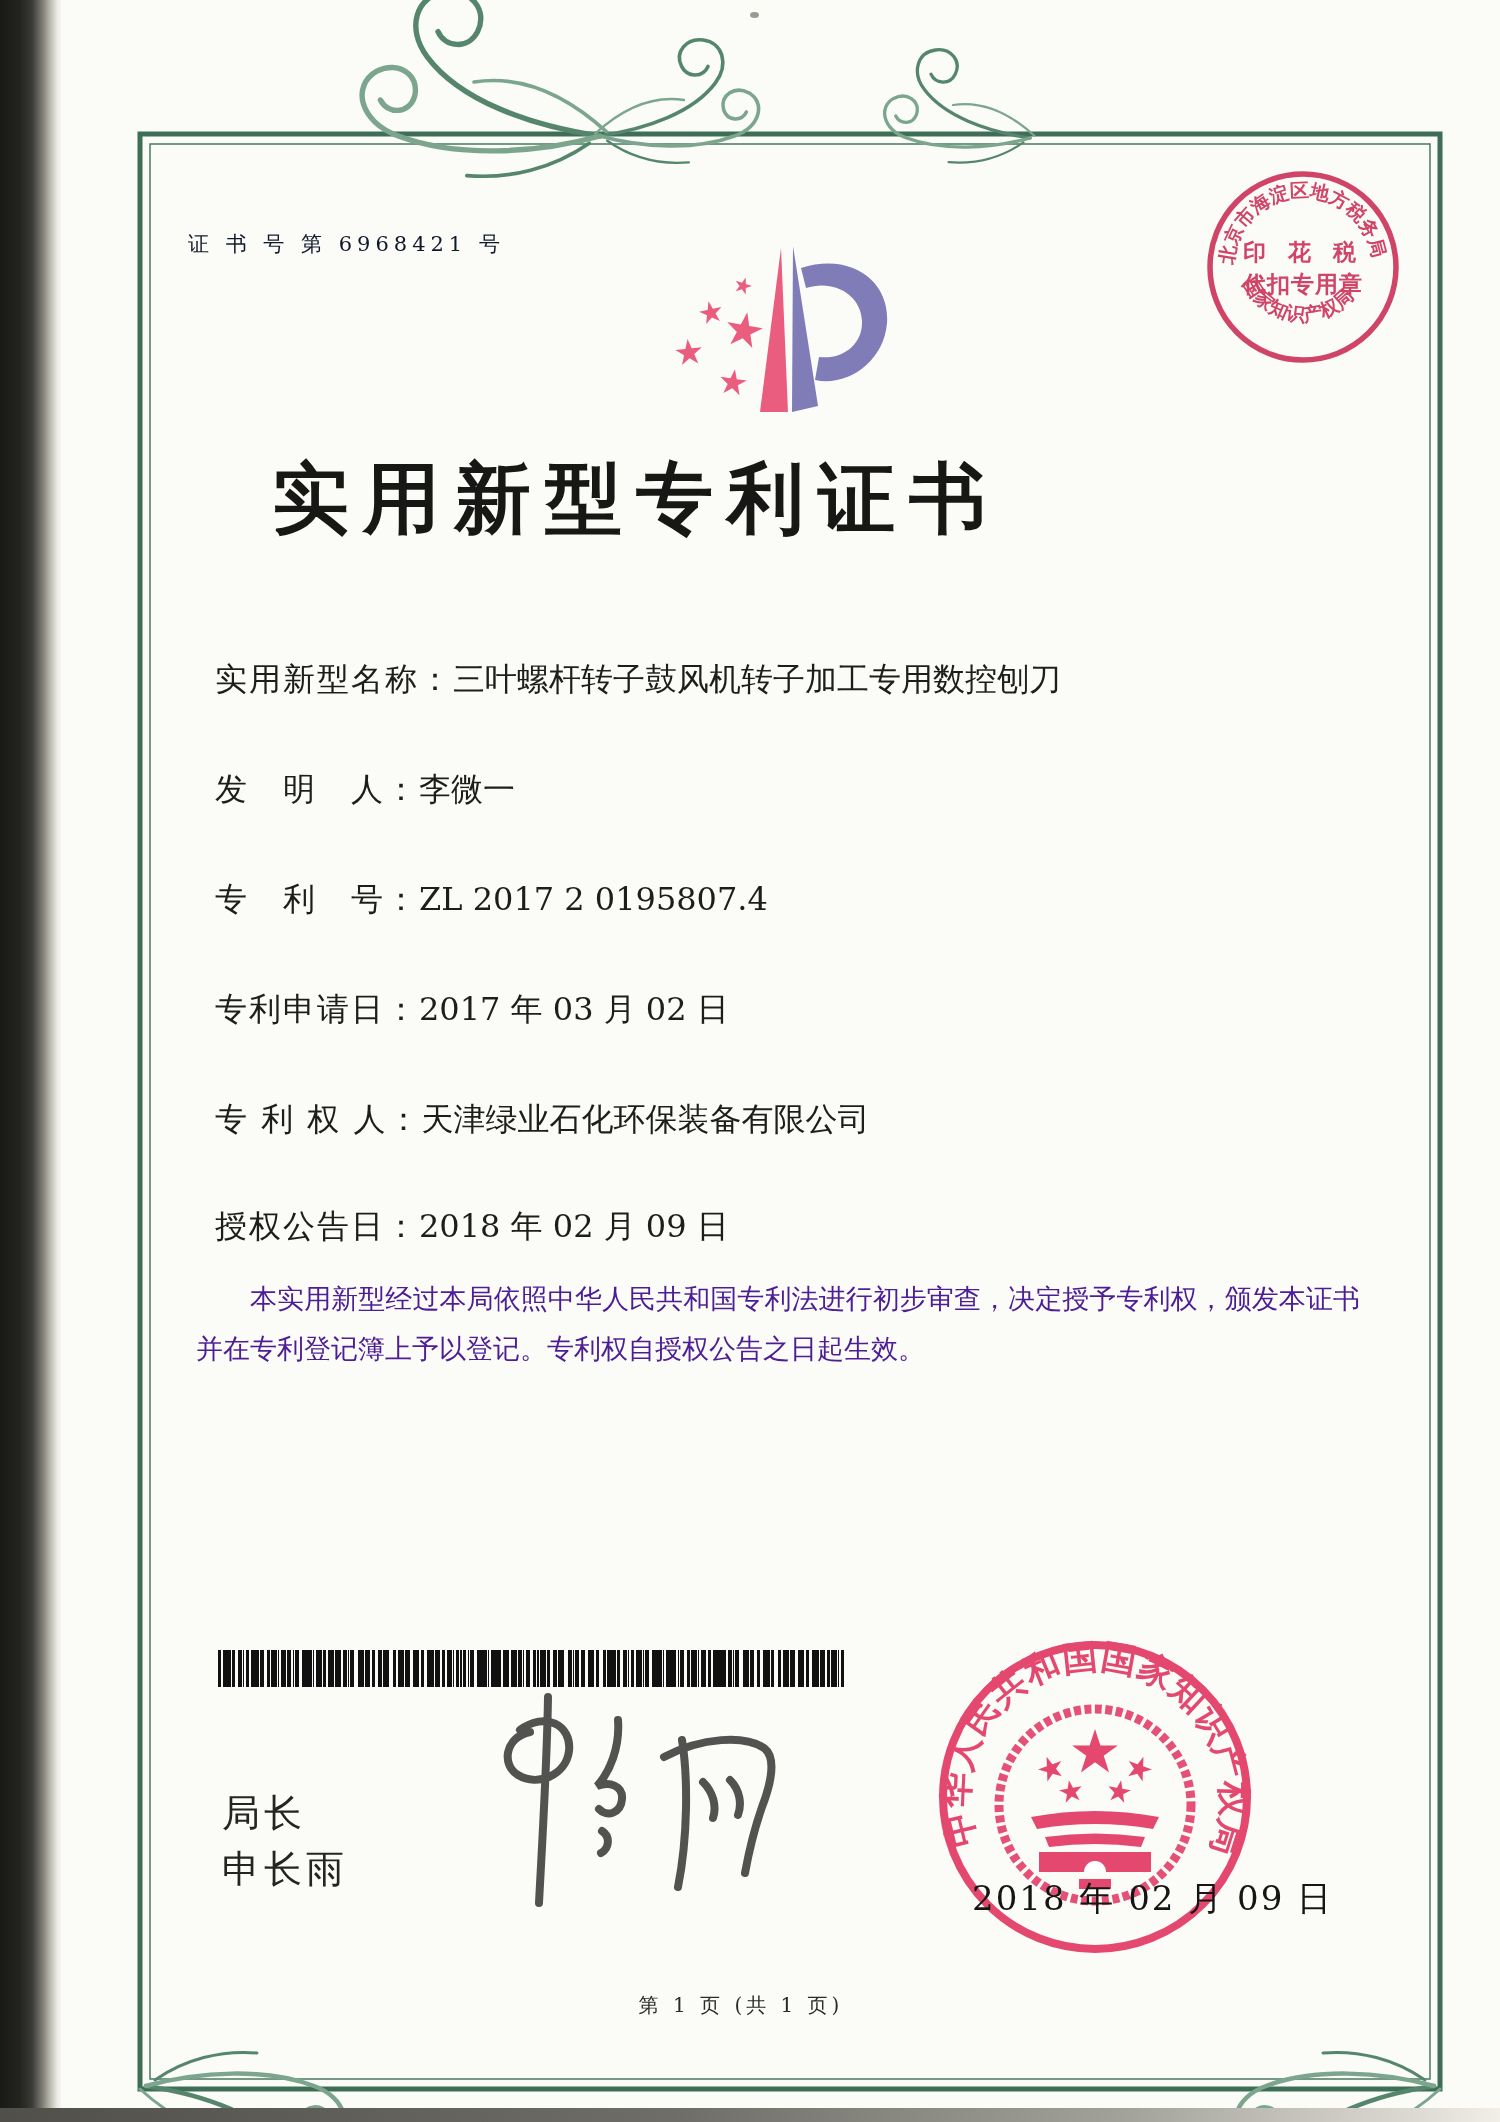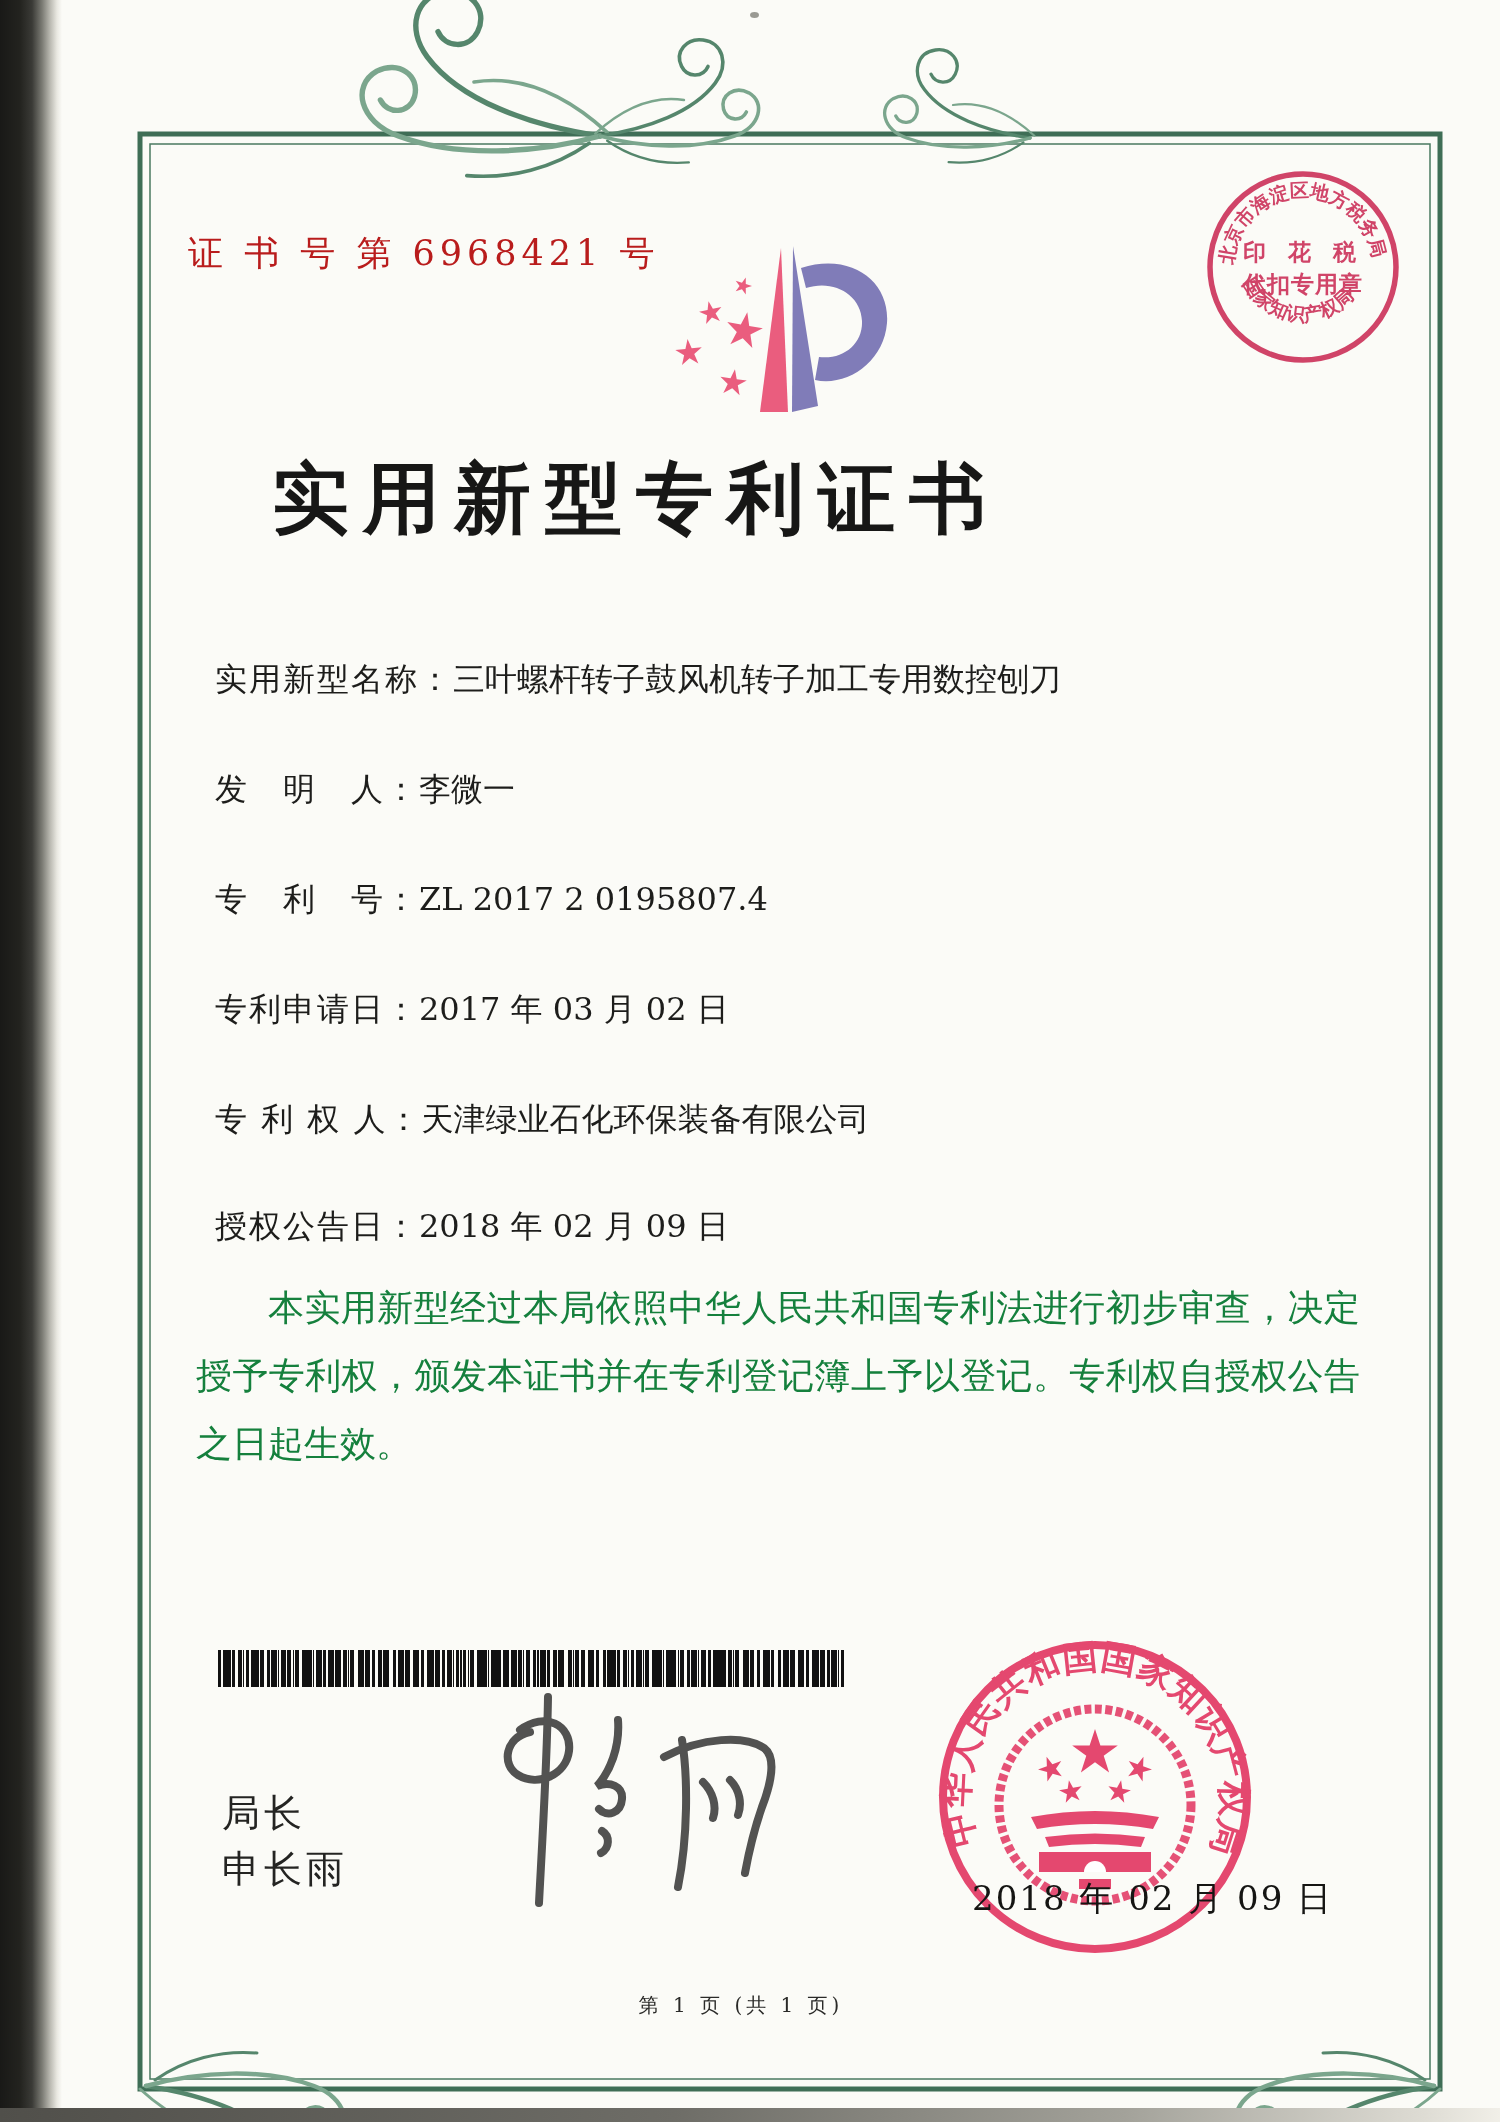--- a/index.html
+++ b/index.html
@@ -9,27 +9,27 @@
   
   .scan-left{left:0;top:0;width:62px;height:2122px;z-index:5;
     background:linear-gradient(90deg,#191917 0,#23231f 20px,#3a3a36 32px,#7a7a73 42px,#b9b8b0 50px,#e9e8e1 57px,rgba(251,251,247,0) 62px);}
   .scan-bottom{left:0;bottom:0;width:1500px;height:14px;z-index:5;
     background:linear-gradient(90deg,#504f4a 0,#6e6d67 45%,#a3a29a 75%,#dedcd4 95%,#f1efe8 100%);}
   .speck{left:750px;top:12px;width:9px;height:6px;border-radius:50%;background:#9a9a93;z-index:6;}
   
   svg.frame{left:0;top:0;z-index:1;pointer-events:none;}
   .content{z-index:2;}
   
-  .cert-no{left:188px;top:230px;font-size:35px;letter-spacing:5px;color:#b91c1c;}
+  .cert-no{left:188px;top:230px;font-size:21px;letter-spacing:5px;color:#0f172a;}
   .title{left:0;top:448px;width:1272px;text-align:center;font-size:77px;font-weight:bold;
          letter-spacing:14px;color:#171716;}
   .field-row{left:215px;font-size:32px;color:#1d1d1b;white-space:nowrap;}
   .field-label{letter-spacing:2px;}
-  .paras{left:196px;top:1274px;width:1164px;font-size:36px;line-height:68px;
-         text-align:justify;color:#15803d;}
+  .paras{left:196px;top:1274px;width:1164px;font-size:27px;line-height:50px;
+         text-align:justify;color:#4c1d95;}
   .paras p{margin:0;text-indent:2em;}
   .barcode{left:218px;top:1650px;width:626px;height:37px;background:
     repeating-linear-gradient(90deg,#111 0 3px,rgba(0,0,0,0) 3px 7px),
     repeating-linear-gradient(90deg,#111 0 2px,rgba(0,0,0,0) 2px 11px),
     repeating-linear-gradient(90deg,rgba(0,0,0,0) 0 5px,#111 5px 8px,rgba(0,0,0,0) 8px 16px),
     repeating-linear-gradient(90deg,#111 0 1px,rgba(0,0,0,0) 1px 5px);}
   .director-title{left:222px;top:1788px;font-size:38px;color:#242422;letter-spacing:4px;
     font-family:"DejaVu Sans","Liberation Sans",sans-serif;}
   .director-name{left:222px;top:1844px;font-size:38px;color:#242422;letter-spacing:4px;
     font-family:"DejaVu Sans","Liberation Sans",sans-serif;}

